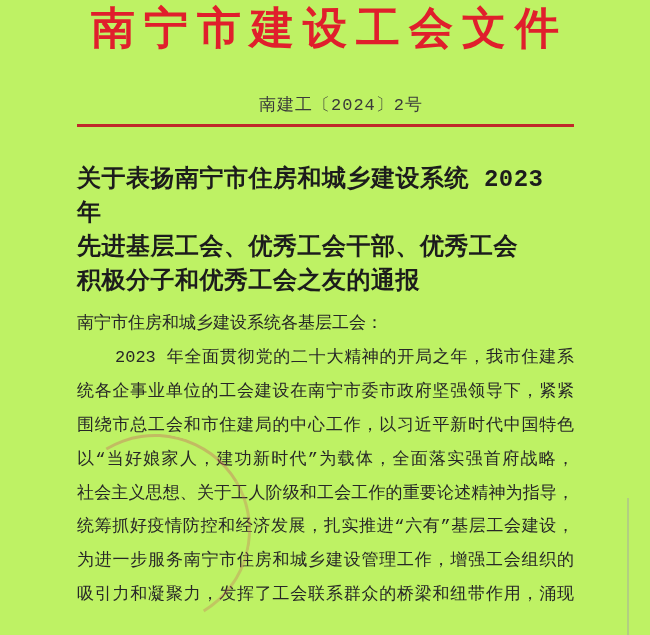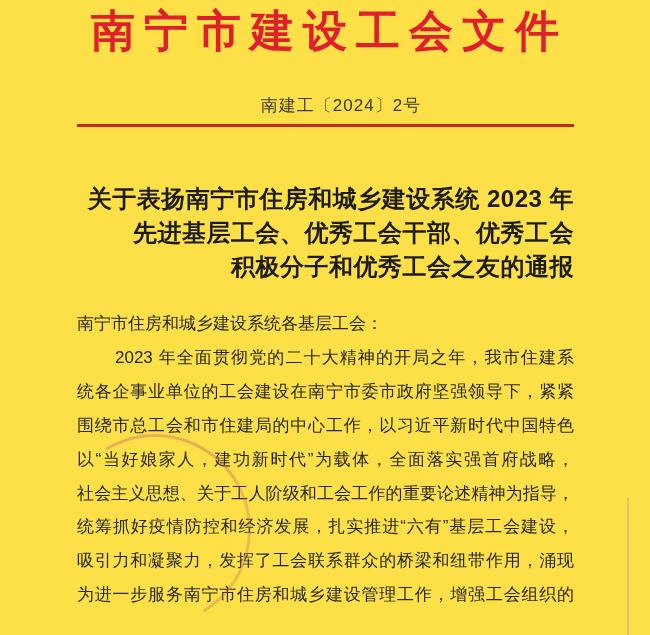--- a/index.html
+++ b/index.html
@@ -1,34 +1,34 @@
 <!DOCTYPE html>
 <html><head>
 <meta charset="utf-8">
 <style>
   html,body{margin:0;padding:0;background:#ffffff;}
   .page{
-    position:relative;width:650px;height:635px;background:#fde047;overflow:hidden;
-    font-family:Liberation Sans, sans-serif;
+    position:relative;width:650px;height:635px;background:#bef264;overflow:hidden;
+    font-family:Liberation Mono, monospace;
   }
   .org-title{
     position:absolute;top:4px;left:0;width:650px;text-align:center;
     font-size:44px;line-height:54px;font-weight:900;color:#e01f2c;
     letter-spacing:9px;text-indent:9px;white-space:nowrap;
   }
   .doc-number{
     position:absolute;top:94px;left:0;width:650px;text-align:center;
     font-size:17px;line-height:24px;color:#3a3a3a;letter-spacing:1px;padding-left:16px;
   }
   .red-rule{
     position:absolute;top:124px;left:77px;width:497px;height:3px;background:#c0292b;
   }
   .doc-title{
-    position:absolute;top:163px;left:77px;width:497px;text-align:right;
-    font-size:24px;line-height:34px;font-weight:bold;color:#1c1c1c;letter-spacing:.5px;margin-top:19px;
+    position:absolute;top:163px;left:77px;width:497px;text-align:left;
+    font-size:24px;line-height:34px;font-weight:bold;color:#1c1c1c;letter-spacing:.5px;
   }
   .body-text{
     position:absolute;top:307px;left:77px;width:497px;
     font-size:17px;line-height:33.9px;color:#272727;
   }
   .bline{width:100%;}
   .bline.j{text-align:justify;text-align-last:justify;}
   .bline.indent{text-indent:38px;}
   .seal-arc{
     position:absolute;left:59px;top:434px;width:186px;height:186px;border-radius:50%;
@@ -61,20 +61,20 @@
   </div>
 
   <div class="body-text">
     <div class="bline">南宁市住房和城乡建设系统各基层工会：</div>
     <div class="bline j indent">2023 年全面贯彻党的二十大精神的开局之年，我市住建系</div>
     <div class="bline j">统各企事业单位的工会建设在南宁市委市政府坚强领导下，紧紧</div>
     <div class="bline j">围绕市总工会和市住建局的中心工作，以习近平新时代中国特色</div>
     <div class="bline j">以“当好娘家人，建功新时代”为载体，全面落实强首府战略，</div>
     <div class="bline j">社会主义思想、关于工人阶级和工会工作的重要论述精神为指导，</div>
     <div class="bline j">统筹抓好疫情防控和经济发展，扎实推进“六有”基层工会建设，</div>
+    <div class="bline j">为进一步服务南宁市住房和城乡建设管理工作，增强工会组织的</div>
     <div class="bline j">吸引力和凝聚力，发挥了工会联系群众的桥梁和纽带作用，涌现</div>
-    <div class="bline j">为进一步服务南宁市住房和城乡建设管理工作，增强工会组织的</div>
   </div>
 
   <div class="seal-arc"></div>
   <div class="scan-edge"></div>
 
 </div>
 
 </body></html>

